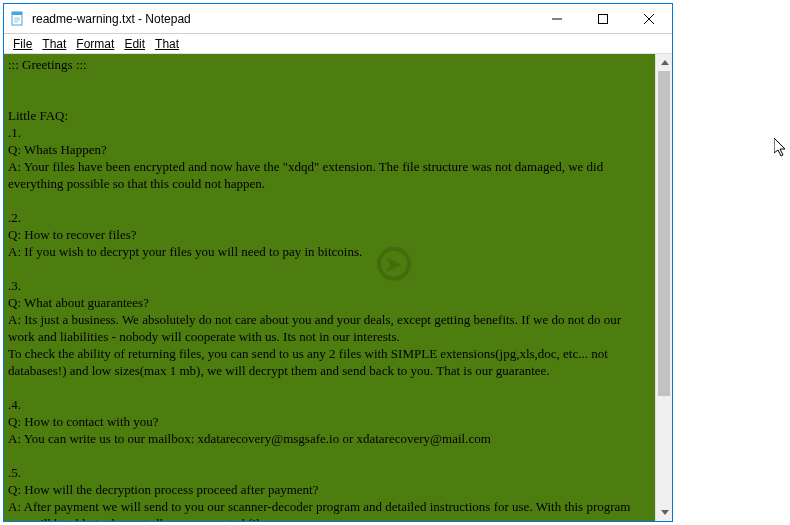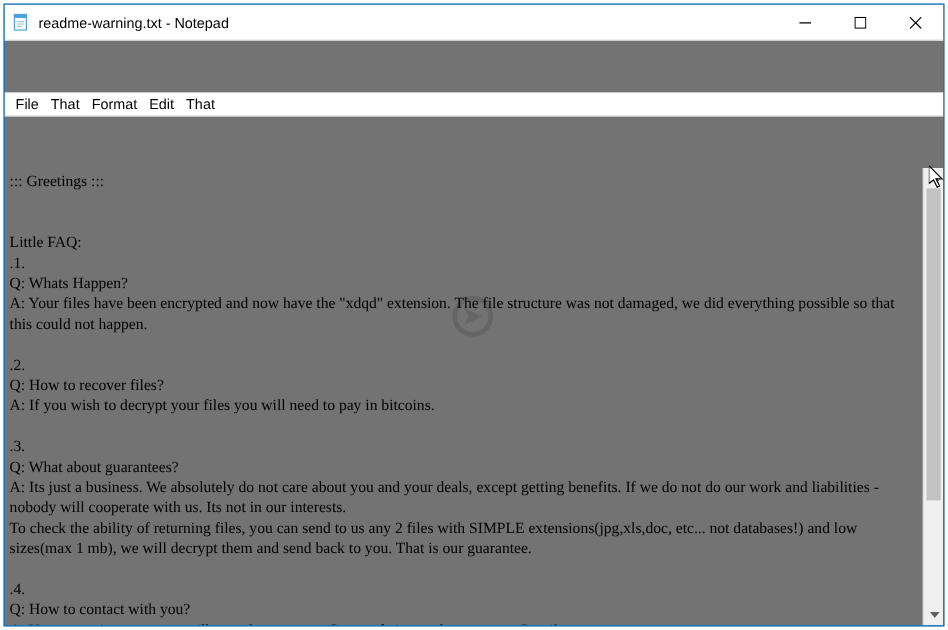--- a/index.html
+++ b/index.html
@@ -5,29 +5,28 @@
     * { margin: 0; padding: 0; box-sizing: border-box; }
     body {
       width: 790px;
       height: 525px;
       font-family: "Segoe UI", Tahoma, sans-serif;
       background: #fff;
       overflow: hidden;
       position: relative;
     }
     .window {
-      width: 784px;
+      width: 670px;
       height: 519px;
       border: 1px solid #0078d7;
-      background: #737373;
+      background: #4d7c0f;
       margin: 3px;
       display: flex;
       flex-direction: column;
       position: relative;
-      gap: 43px;
     }
     .titlebar {
       height: 30px;
       background: #fff;
       border-bottom: 1px solid #d0d0d0;
       display: flex;
       align-items: center;
       justify-content: space-between;
     }
     .titlebar-left {
@@ -63,20 +62,21 @@
       background: #fff;
       display: flex;
       align-items: center;
       padding-left: 4px;
       font-size: 12px;
       color: #000;
       border-bottom: 1px solid #e0e0e0;
     }
     .menubar span {
       padding: 0 5px;
+      text-decoration: underline;
     }
     .content-wrap {
       flex: 1;
       display: flex;
       overflow: hidden;
     }
     .text-area {
       flex: 1;
       font-family: Liberation Serif, serif;
       font-size: 13px;

